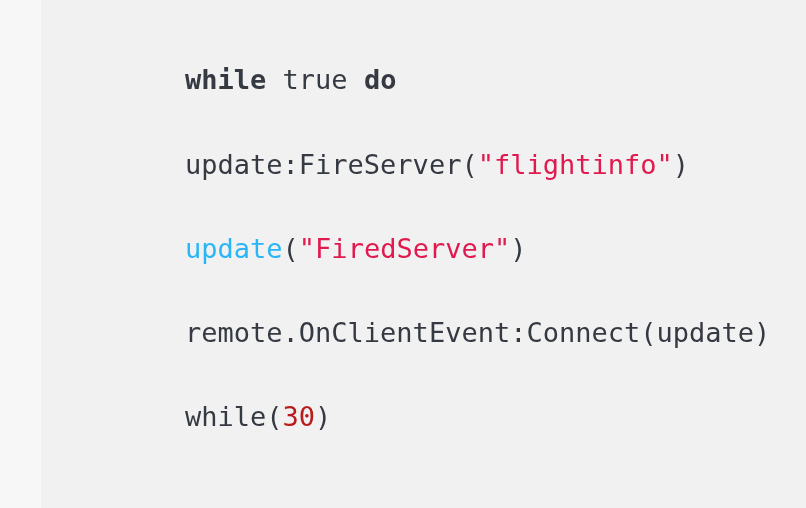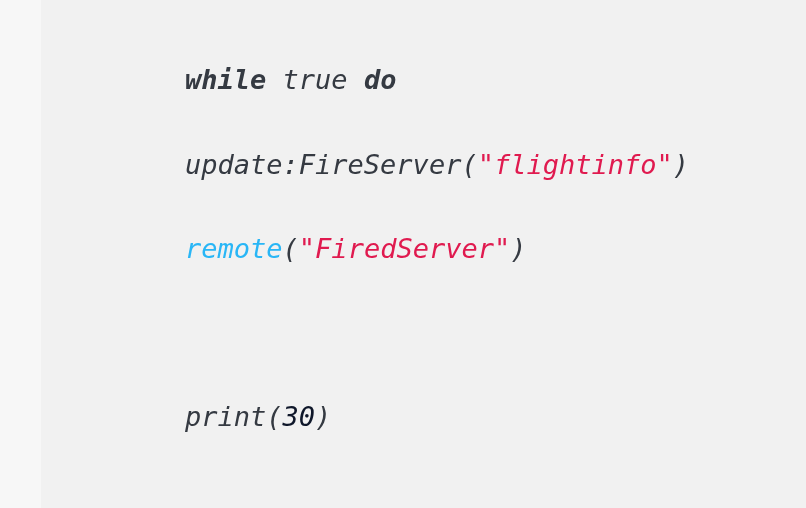--- a/index.html
+++ b/index.html
@@ -12,21 +12,20 @@
     background: #f7f7f7;
     font-family: "DejaVu Sans Mono", monospace;
     overflow: hidden;
   }
 
   #page {
     position: relative;
     width: 806px;
     height: 396px;
     background: #f7f7f7;
-    font-style: italic;
   }
 
   
   .page-gutter {
     position: absolute;
     left: 0;
     top: 0;
     width: 41px;
     height: 508px;
     background: #f7f7f7;
@@ -69,21 +68,21 @@
   .code-line.l2 { top: 117px; }
   .code-line.l3 { top: 201px; }
   .code-line.l4 { top: 285px; }
   .code-line.l5 { top: 369px; }
   .code-line.l6 { top: 453px; }
 
   
   .tok-plain   { color: #353a42; }
   .tok-keyword { color: #353a42; font-weight: bold; }
   .tok-string  { color: #e01a4f; }
-  .tok-number  { color: #0f172a; }
+  .tok-number  { color: #b91c1c; }
   .tok-builtin { color: #29b6f6; }
 </style>
 </head>
 <body>
 
 <div id="page">
 
   <div class="page-gutter"></div>
 
   <div class="code-block">
@@ -91,25 +90,28 @@
 
       <div class="code-line l1">
         <span class="tok-keyword">while</span><span class="tok-plain"> </span><span class="tok-plain">true</span><span class="tok-plain"> </span><span class="tok-keyword">do</span>
       </div>
 
       <div class="code-line l2">
         <span class="tok-plain">update:FireServer(</span><span class="tok-string">"flightinfo"</span><span class="tok-plain">)</span>
       </div>
 
       <div class="code-line l3">
-        <span class="tok-builtin">remote</span><span class="tok-plain">(</span><span class="tok-string">"FiredServer"</span><span class="tok-plain">)</span>
+        <span class="tok-builtin">update</span><span class="tok-plain">(</span><span class="tok-string">"FiredServer"</span><span class="tok-plain">)</span>
       </div>
 
+      <div class="code-line l4">
+        <span class="tok-plain">remote.OnClientEvent:Connect(update)</span>
+      </div>
 
       <div class="code-line l5">
-        <span class="tok-plain">print(</span><span class="tok-number">30</span><span class="tok-plain">)</span>
+        <span class="tok-plain">while(</span><span class="tok-number">30</span><span class="tok-plain">)</span>
       </div>
 
 
     </div>
   </div>
 
 </div>
 
 </body></html>

